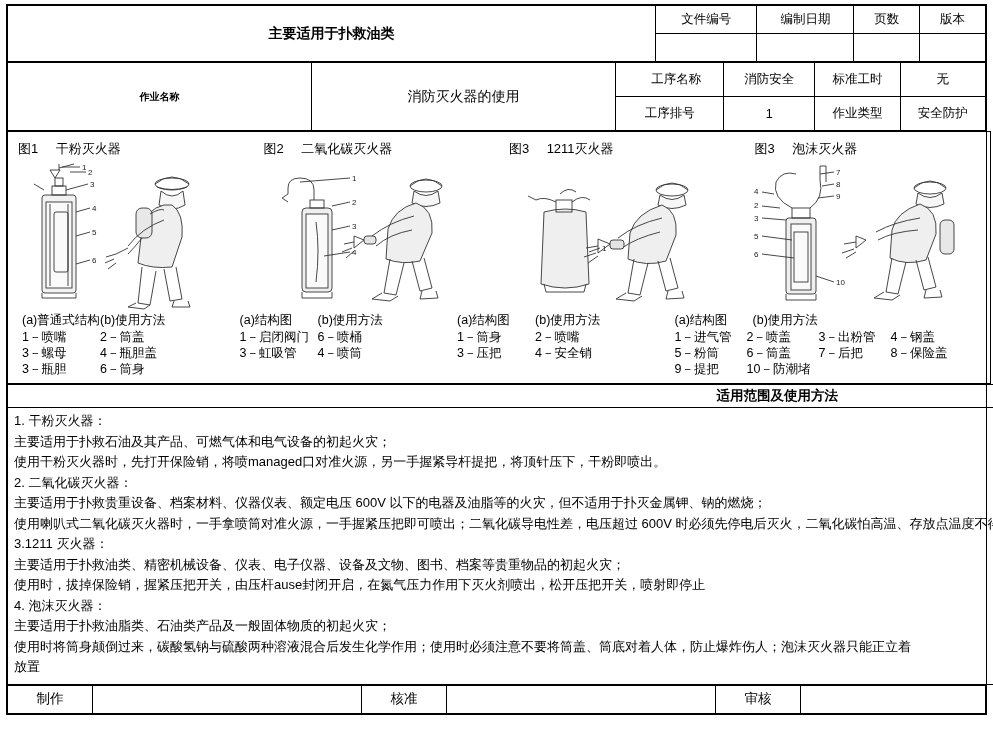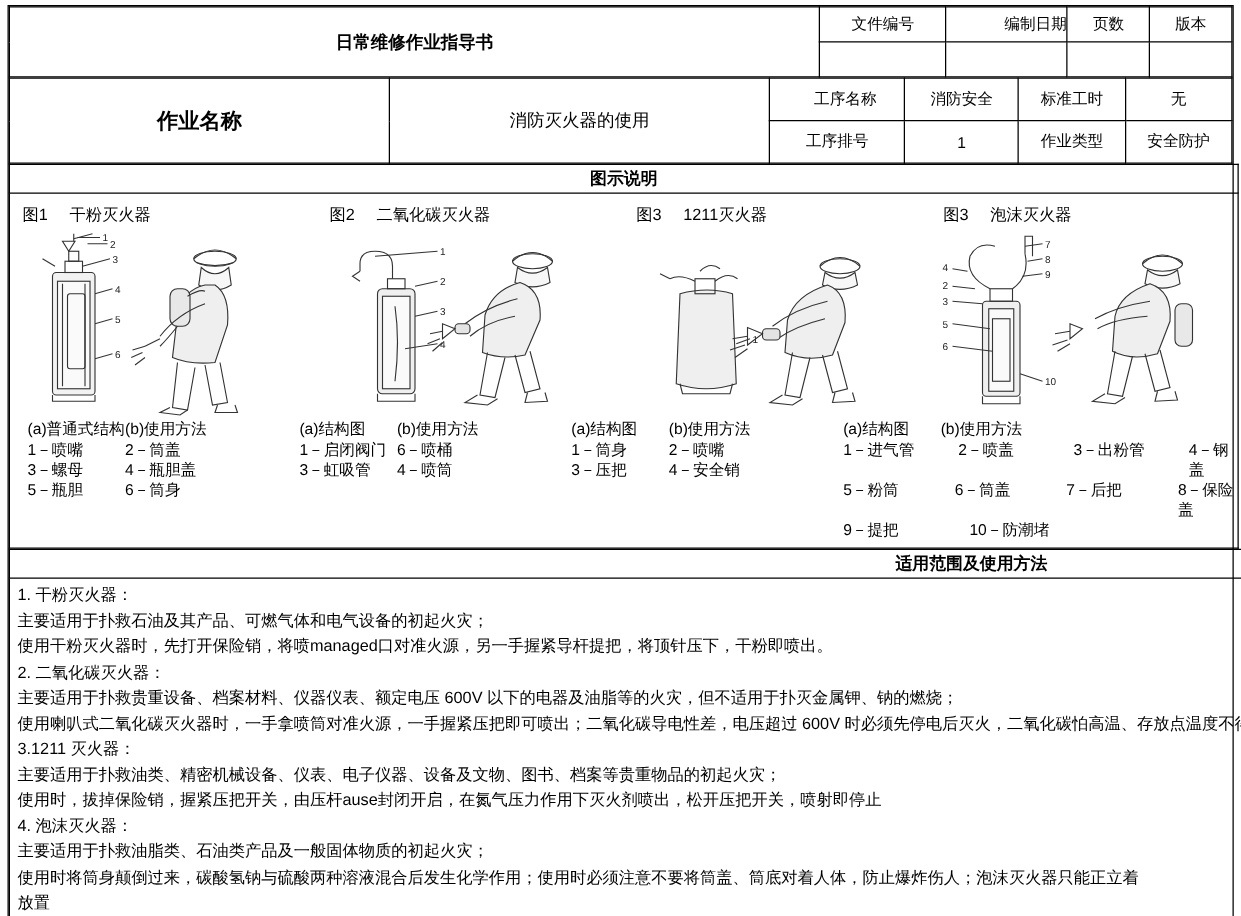--- a/index.html
+++ b/index.html
@@ -16,21 +16,21 @@
     box-sizing:border-box;
   }
   table{border-collapse:collapse;width:100%;}
   td,th{border:1px solid #000;padding:0;font-weight:normal;}
   .c{text-align:center;}
 
   
   .hdr td{height:27px;}
   .hdr .title{font-size:14px;font-weight:bold;}
   .row2 td{height:33px;}
-  .row2 .opname{font-size:17px;font-weight:bold;}
+  .row2 .opname{font-size:10px;font-weight:bold;}
   .row2 .opval{font-size:14px;}
   .small{font-size:12.5px;margin-top:12px;}
 
   .bandtitle{height:22px;font-weight:bold;font-size:13.5px;}
 
   
   .figwrap{position:relative;padding:0;}
   .figlabels{display:flex;padding:8px 0 2px 0;font-size:13px;align-items:center;}
   .figlabels .fl{flex:1;padding-left:10px;}
   .figlabels .fl .num{display:inline-block;min-width:34px;}
@@ -38,41 +38,41 @@
   .figcell{flex:1;position:relative;}
   .figcell svg{display:block;margin:0 auto;}
 
   .legendrow{display:flex;font-size:12.5px;padding:2px 0 6px 0;}
   .legendcol{flex:1;padding-left:14px;line-height:16px;}
   .legendcol .cap{margin-bottom:1px;}
   .legendcol .sub{display:flex;}
   .legendcol .sub span{display:inline-block;}
   .lg2{display:flex;}
   .lg2 .a{width:78px;}
-  .lg4{display:flex;gap:29px;}
+  .lg4{display:flex;}
   .lg4 .a{width:72px;}
 
   
   .body{padding:3px 6px 6px 6px;font-size:13px;line-height:20.5px;}
   .body .ln{white-space:nowrap;}
 
   
   .foot td{height:27px;font-size:13.5px;}
 </style>
 </head>
 <body>
 
 <div class="sheet">
 
   <table class="hdr">
     <tbody>
         <tr>
-      <td class="c title" rowspan="2" style="width:620px;height:28px;">日常维修作业指导书</td>
+      <td class="c title" rowspan="2" style="width:620px;height:28px;">主要适用于扑救油类</td>
       <td class="c small" style="width:96px;">文件编号</td>
-      <td class="c small" style="width:92px;text-align:right;">编制日期</td>
+      <td class="c small" style="width:92px;">编制日期</td>
       <td class="c small" style="width:62px;">页数</td>
       <td class="c small" style="width:62px;">版本</td>
     </tr>
     <tr>
       <td class="c small"></td>
       <td class="c small"></td>
       <td class="c small"></td>
       <td class="c small"></td>
     </tr>
   </tbody>
@@ -92,23 +92,20 @@
       <td class="c small">工序排号</td>
       <td class="c small">1</td>
       <td class="c small">作业类型</td>
       <td class="c small">安全防护</td>
     </tr>
   </tbody>
     </table>
 
   <table>
     <tbody>
-        <tr>
-      <td class="c bandtitle">图示说明</td>
-    </tr>
     <tr>
       <td class="figwrap">
 
         <div class="figlabels">
           <div class="fl">
             <span class="num">图1</span>
             <span>干粉灭火器</span>
           </div>
           <div class="fl">
             <span class="num">图2</span>
@@ -318,21 +315,21 @@
             </div>
             <div class="sub lg2">
               <span class="a">1－喷嘴</span>
               <span>2－筒盖</span>
             </div>
             <div class="sub lg2">
               <span class="a">3－螺母</span>
               <span>4－瓶胆盖</span>
             </div>
             <div class="sub lg2">
-              <span class="a">5－瓶胆</span>
+              <span class="a">3－瓶胆</span>
               <span>6－筒身</span>
             </div>
           </div>
 
           <div class="legendcol">
             <div class="cap lg2">
               <span class="a">(a)结构图</span>
               <span>(b)使用方法</span>
             </div>
             <div class="sub lg2">

